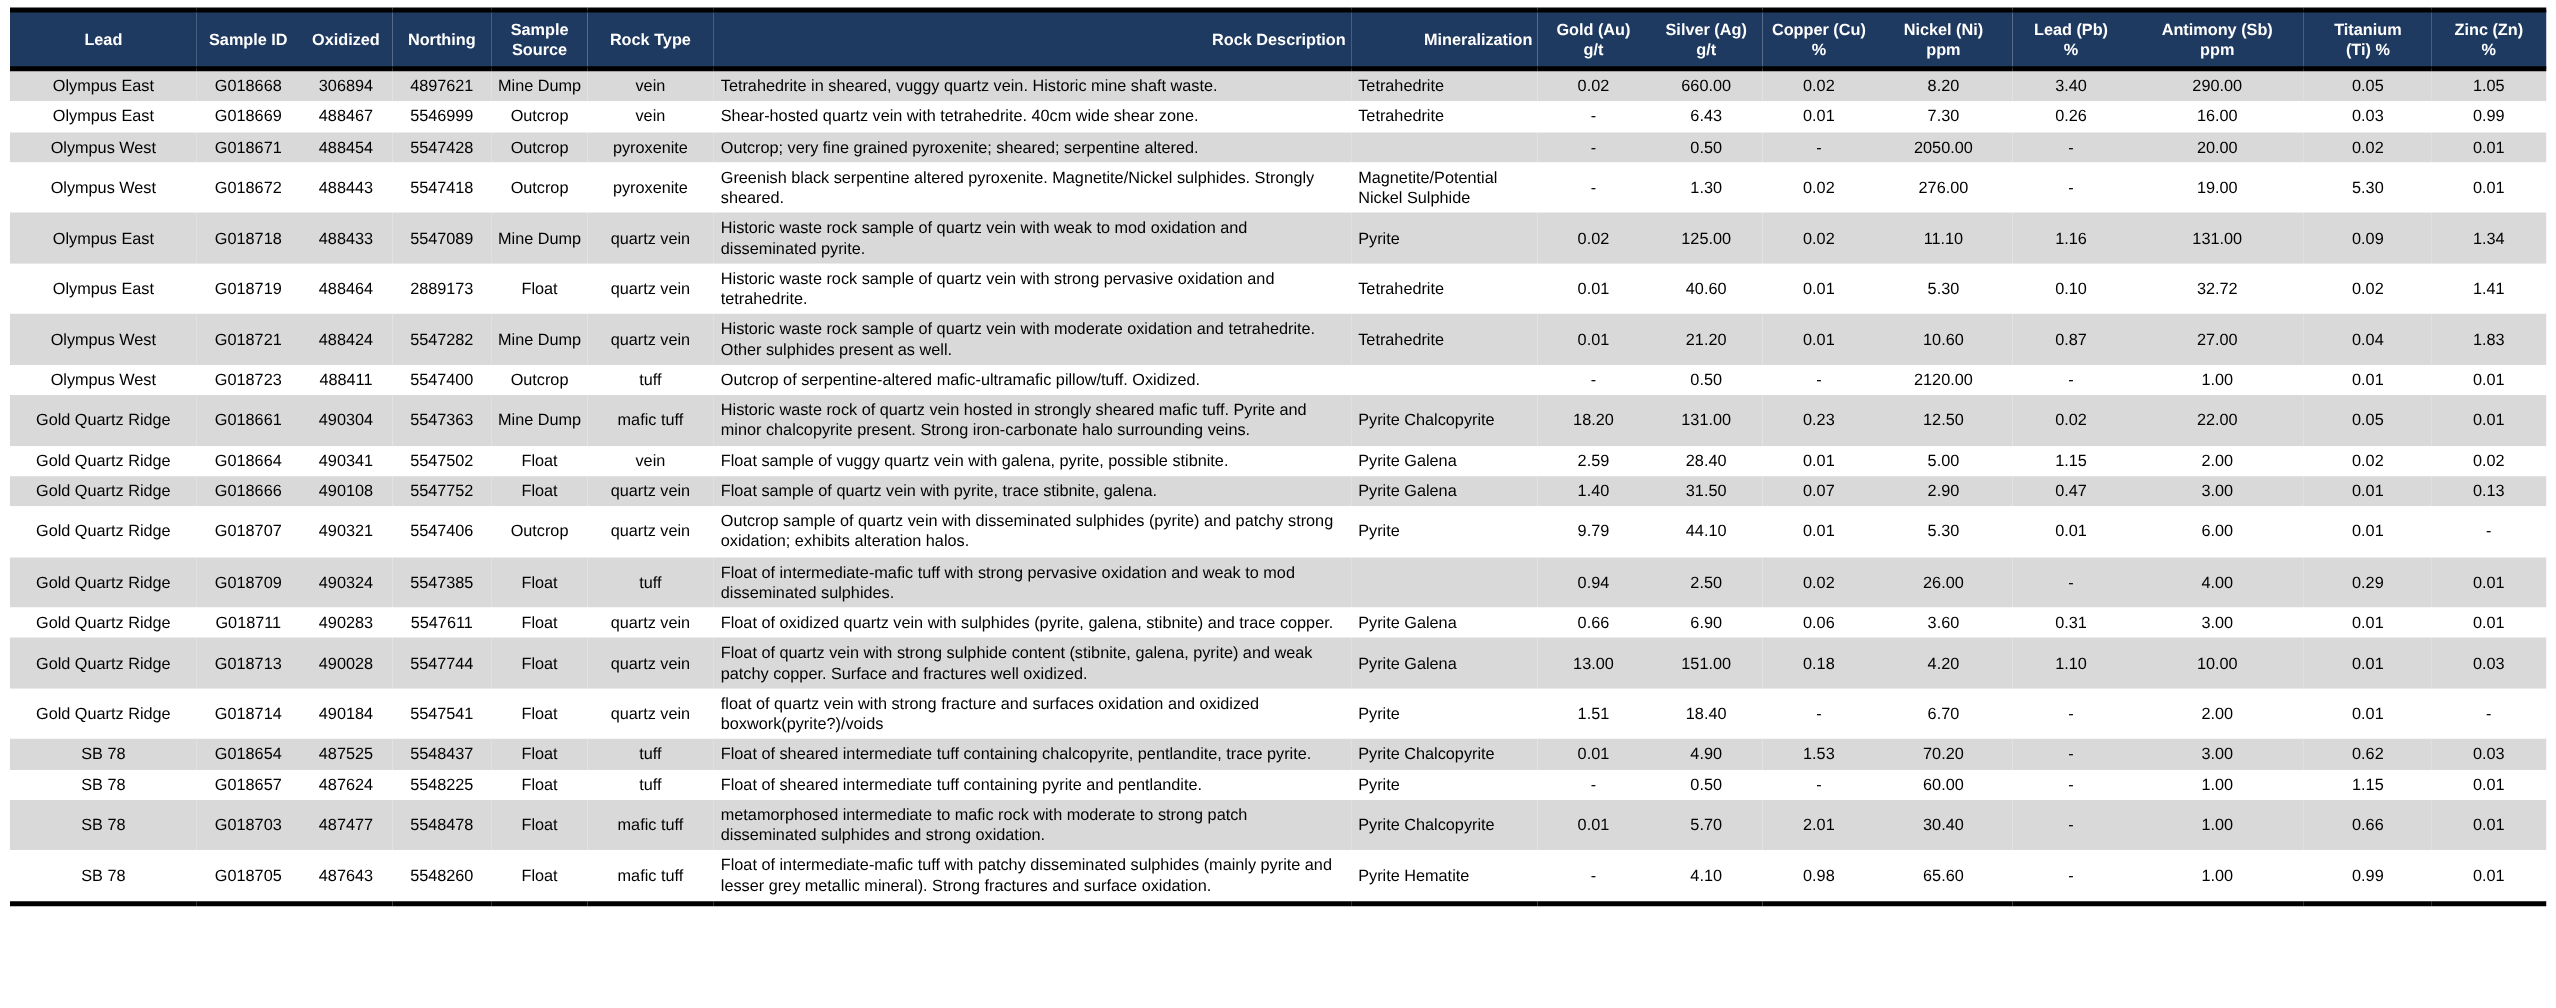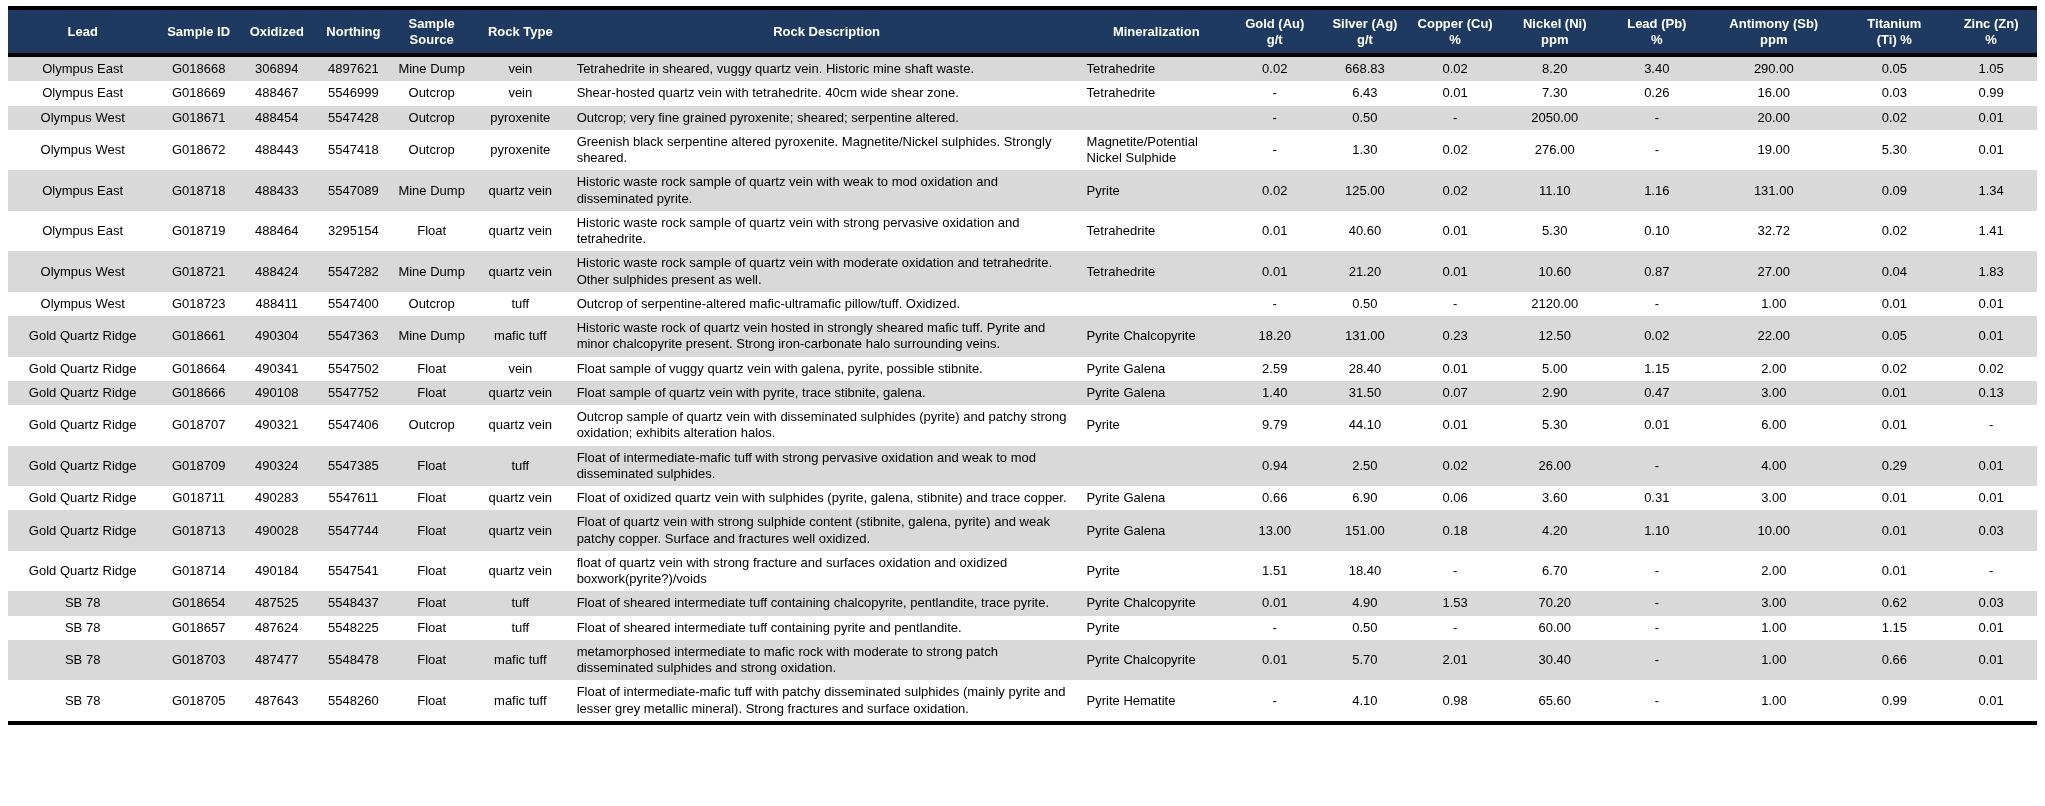--- a/index.html
+++ b/index.html
@@ -27,21 +27,21 @@
     color: var(--header-text, #fff);
     font-weight: bold;
     font-size: 13px;
     line-height: 1.2;
     padding: 6px 4px;
     text-align: center;
     vertical-align: middle;
     border-bottom: 4px solid var(--border-color, #000);
     white-space: pre-line;
   }
-  thead th.align-left { text-align: center; padding-left: 6px; }
+  thead th.align-left { text-align: right; padding-left: 6px; }
   tbody td {
     font-size: 13px;
     line-height: 1.25;
     padding: 4px 5px;
     text-align: center;
     vertical-align: middle;
     overflow-wrap: break-word;
   }
   tbody td.align-left { text-align: left; padding-left: 6px; }
   tbody tr:nth-child(odd) { background: var(--row-alt-bg, #D9D9D9); }
@@ -103,21 +103,21 @@
         <tr>
           <td>Olympus East</td>
           <td>G018668</td>
           <td>306894</td>
           <td>4897621</td>
           <td>Mine Dump</td>
           <td>vein</td>
           <td class="align-left">Tetrahedrite in sheared, vuggy quartz vein. Historic mine shaft waste.</td>
           <td class="align-left">Tetrahedrite</td>
           <td>0.02</td>
-          <td>668.83</td>
+          <td>660.00</td>
           <td>0.02</td>
           <td>8.20</td>
           <td>3.40</td>
           <td>290.00</td>
           <td>0.05</td>
           <td>1.05</td>
         </tr>
         <tr>
           <td>Olympus East</td>
           <td>G018669</td>
@@ -187,21 +187,21 @@
           <td>11.10</td>
           <td>1.16</td>
           <td>131.00</td>
           <td>0.09</td>
           <td>1.34</td>
         </tr>
         <tr>
           <td>Olympus East</td>
           <td>G018719</td>
           <td>488464</td>
-          <td>3295154</td>
+          <td>2889173</td>
           <td>Float</td>
           <td>quartz vein</td>
           <td class="align-left">Historic waste rock sample of quartz vein with strong pervasive oxidation and tetrahedrite.</td>
           <td class="align-left">Tetrahedrite</td>
           <td>0.01</td>
           <td>40.60</td>
           <td>0.01</td>
           <td>5.30</td>
           <td>0.10</td>
           <td>32.72</td>

